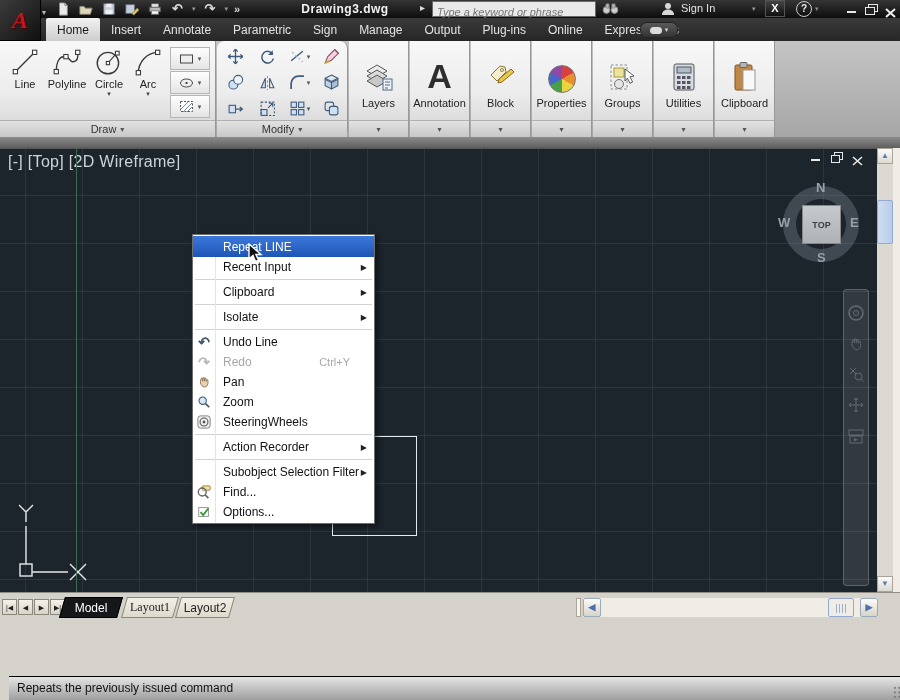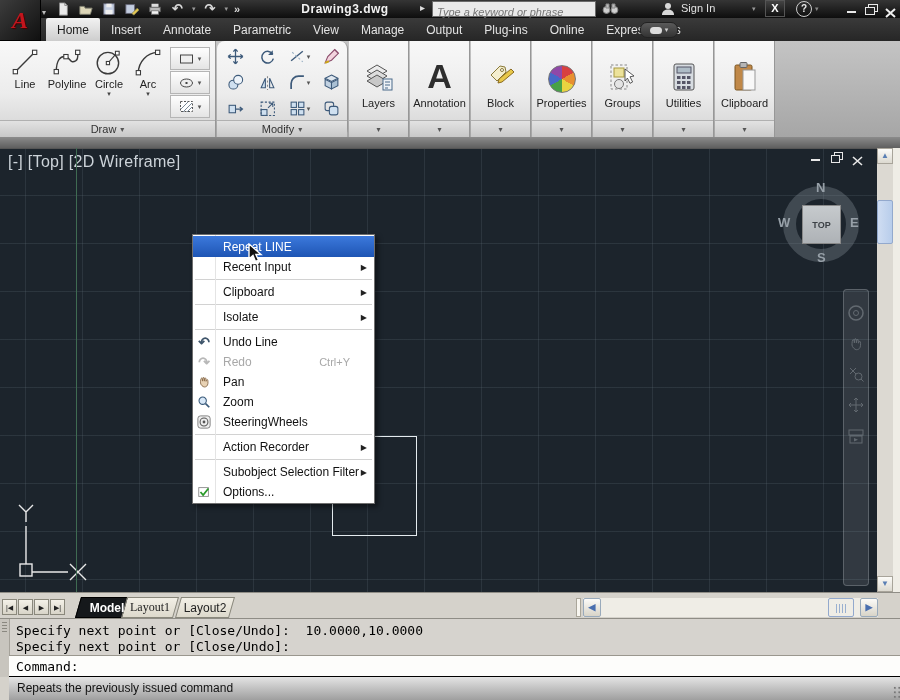--- a/index.html
+++ b/index.html
@@ -88,21 +88,21 @@
   #vthumb{position:absolute;left:0;top:52px;width:16px;height:44px;background:linear-gradient(90deg,#cfddf2,#b8cdeb);border:1px solid #93a9cd;box-sizing:border-box;border-radius:2px;}
   #rframe{left:893px;top:148px;width:7px;height:444px;background:#efede6;}
   
   #gapstrip{left:0;top:592px;width:900px;height:5px;background:#d5d2cb;border-top:1px solid #8f8d86;}
   #layoutbar{left:0;top:597px;width:900px;height:21px;background:#d5d2cb;}
   #tabnav{position:absolute;left:2px;top:2px;display:flex;gap:1px;}
   .tnbtn{width:15px;height:16px;background:linear-gradient(#f4f1e8,#d8d4c8);border:1px solid #8a887c;box-sizing:border-box;font-size:7px;color:#222;text-align:center;line-height:15px;}
   .ltab{position:absolute;top:0;height:21px;display:flex;align-items:center;justify-content:center;font-size:12px;}
   .ltab .bg{position:absolute;inset:0;transform:skewX(-16deg);border:1px solid #8a887c;box-sizing:border-box;}
   .ltab .t{position:relative;z-index:1;}
-  #tab-model{left:62px;width:58px;color:#fff;font-weight:bold;margin-left:16px;}
+  #tab-model{left:62px;width:58px;color:#fff;font-weight:normal;}
   #tab-model .bg{background:#15181b;border-color:#000;}
   #tab-layout1{left:124px;width:52px;color:#222;font-family:Liberation Serif, serif;}
   #tab-layout2{left:178px;width:54px;color:#222;}
   #tab-layout1 .bg,#tab-layout2 .bg{background:linear-gradient(#f2efe6,#ddd9cc);}
   #hsplit{position:absolute;left:576px;top:1px;width:5px;height:19px;background:#f8f6f0;border:1px solid #aaa69a;box-sizing:border-box;}
   #hscroll{position:absolute;left:583px;top:1px;width:295px;height:19px;background:#efede6;}
   .hbtn{position:absolute;top:0;width:18px;height:19px;background:linear-gradient(#fcfbf8,#d8d4c8);border:1px solid #9ab;box-sizing:border-box;color:#4a6faf;font-size:9px;font-weight:bold;text-align:center;line-height:17px;border-radius:2px;}
   #hthumb{position:absolute;left:245px;top:0;width:26px;height:19px;background:linear-gradient(#dfe8f4,#c2d2ea);border:1px solid #93a9cd;box-sizing:border-box;border-radius:2px;background-image:repeating-linear-gradient(90deg,#9ab0d0 0 1px,transparent 1px 3px);background-size:12px 9px;background-position:7px 5px;background-repeat:no-repeat;}
   
   #cmdwindow{left:0;top:618px;width:900px;height:58px;background:#d6d3ce;border-top:1px solid #8f8d86;}
@@ -209,21 +209,21 @@
           <path d="M1 1l9 8M10 1l-9 8" stroke="#efefef" stroke-width="2"></path>
         </svg></div>
   </div>
 
   <div class="abs" id="tabrow">
     <div id="tabs">
       <span class="rtab active">Home</span>
       <span class="rtab">Insert</span>
       <span class="rtab">Annotate</span>
       <span class="rtab">Parametric</span>
-      <span class="rtab">View</span>
+      <span class="rtab">Sign</span>
       <span class="rtab">Manage</span>
       <span class="rtab">Output</span>
       <span class="rtab">Plug-ins</span>
       <span class="rtab">Online</span>
       <span class="rtab">Express Tools</span>
     </div>
     <div class="abs" id="ribbon-toggle">
         <span class="blob"></span>
         <span class="c">▾</span>
       </div>
@@ -574,28 +574,20 @@
         <span class="t">Layout2</span>
       </div>
     <div id="hsplit"></div>
     <div id="hscroll">
       <div class="hbtn" style="left:0">◀</div>
       <div id="hthumb"></div>
       <div class="hbtn" style="left:277px">▶</div>
     </div>
   </div>
 
-  <div class="abs" id="cmdwindow">
-    <div id="cmdgrip"></div>
-    <div class="cmdline" style="top:4px">Specify next point or [Close/Undo]:  10.0000,10.0000</div>
-    <div class="cmdline" style="top:20px">Specify next point or [Close/Undo]:</div>
-    <div id="cmdprompt-row">
-      <div class="cmdline" style="left:7px;top:3px">Command:</div>
-    </div>
-  </div>
 
   <div class="abs" id="statusbar">
     <div id="status-msg">Repeats the previously issued command</div>
     <div id="szgrip"></div>
   </div>
 
   <div class="abs" id="ctxmenu">
     <div class="mi sel" style="height:21px">
         <span class="lab">Repeat LINE</span>
       </div>
@@ -660,20 +652,30 @@
         <span class="arrow">▶</span>
       </div>
     <div class="msep"></div>
     <div class="mi">
         <span class="lab">Subobject Selection Filter</span>
         <span class="arrow">▶</span>
       </div>
     <div class="mi">
         <span class="ico">
           <svg width="14" height="14" viewBox="0 0 16 16">
+            <rect x="6" y="1" width="9" height="5" rx="1" fill="#f0dfa8" stroke="#9a7a30"></rect>
+            <circle cx="6" cy="8" r="4.5" fill="none" stroke="#666" stroke-width="1.6"></circle>
+            <line x1="9.3" y1="11.3" x2="13" y2="15" stroke="#666" stroke-width="2"></line>
+          </svg>
+        </span>
+        <span class="lab">Find...</span>
+      </div>
+    <div class="mi">
+        <span class="ico">
+          <svg width="14" height="14" viewBox="0 0 16 16">
             <rect x="2" y="3" width="11" height="10" fill="#fff" stroke="#888"></rect>
             <path d="M4 8l3 3.5L13 4" fill="none" stroke="#2a9a2a" stroke-width="2"></path>
           </svg>
         </span>
         <span class="lab">Options...</span>
       </div>
   </div>
 
   <svg class="abs" id="cursor" width="15" height="21" viewBox="0 0 15 21">
     <path d="M1 1l0 15 4-3.5 2.5 6 3-1.3-2.6-5.7H13z" fill="#111" stroke="#fff" stroke-width="1.4"></path>

